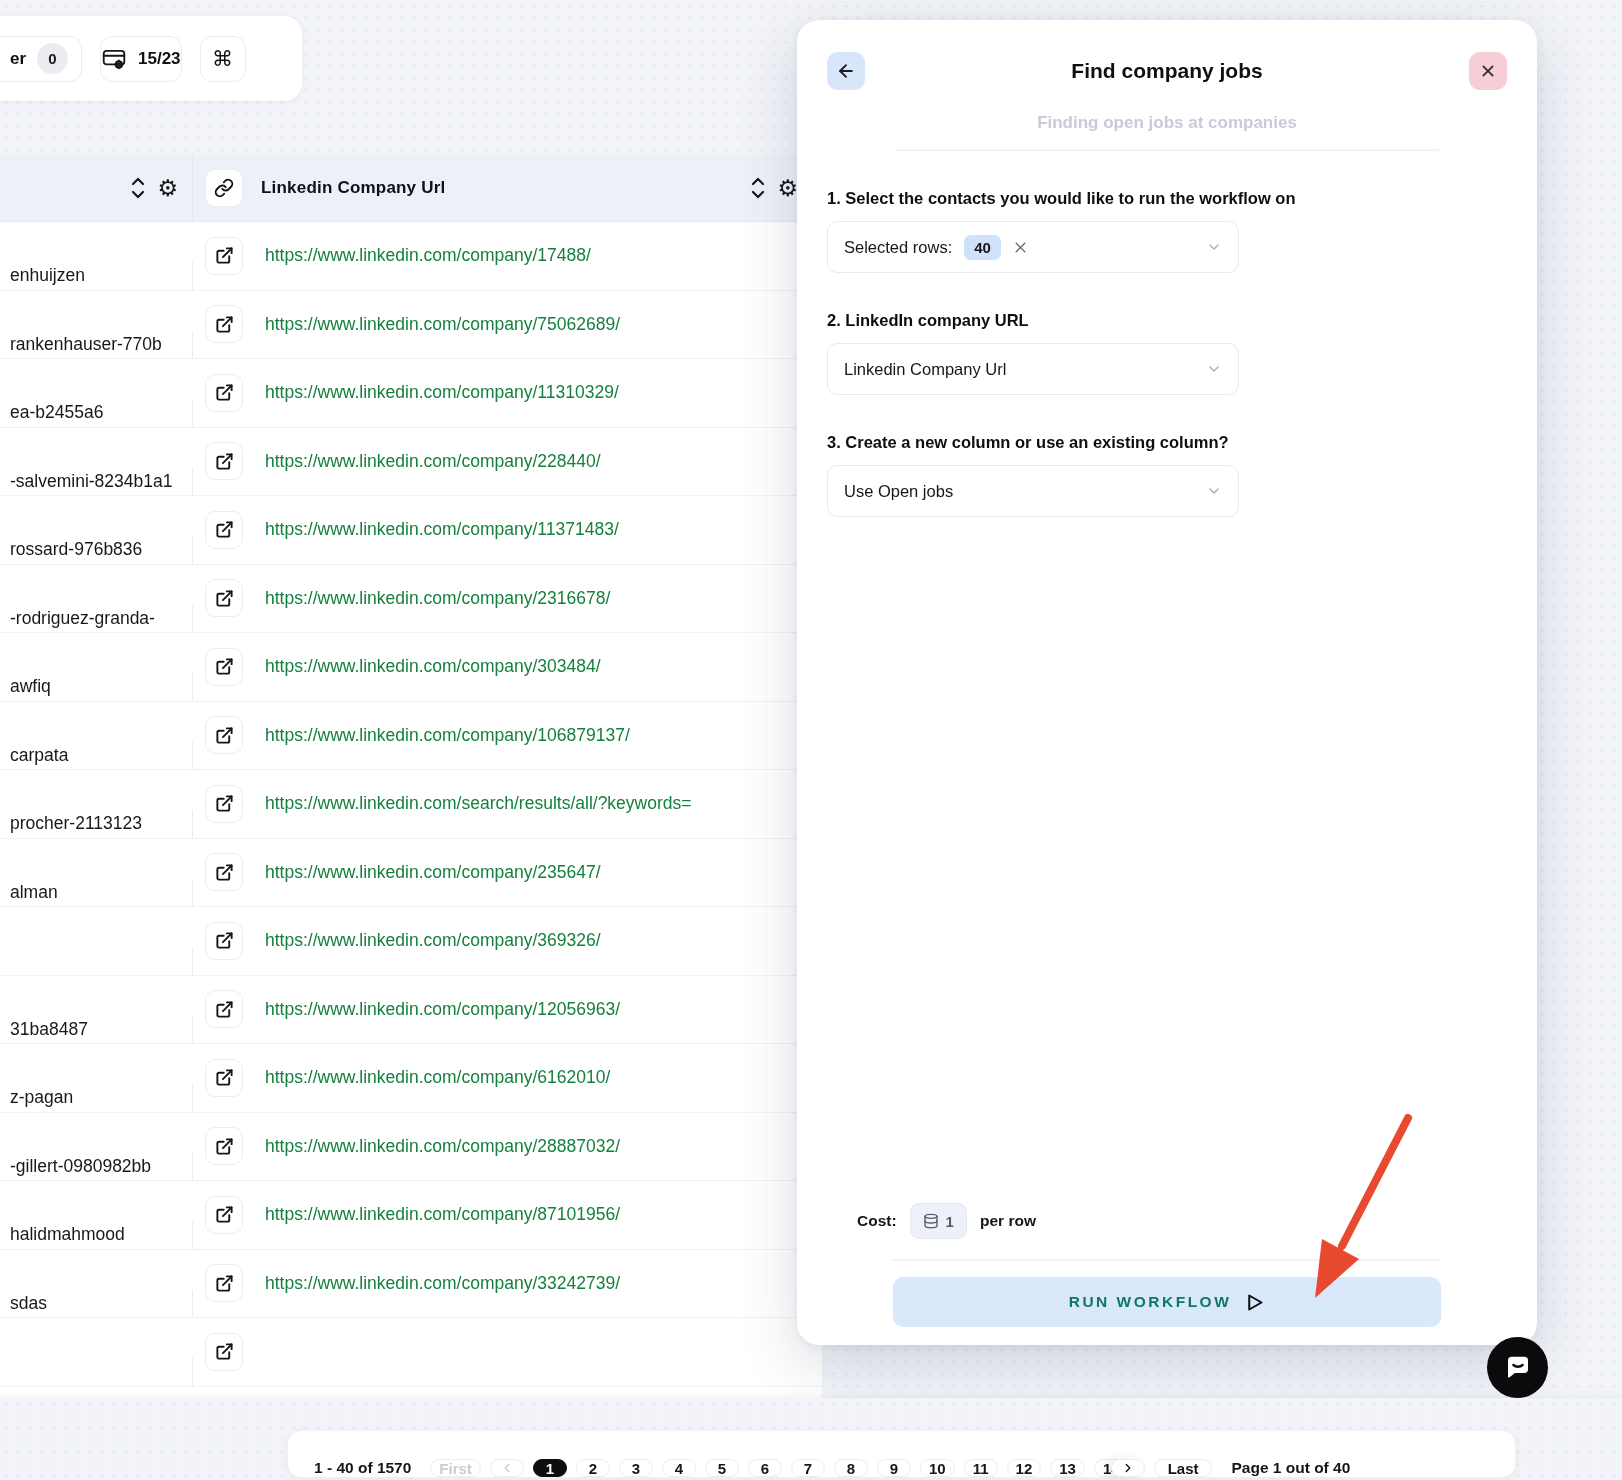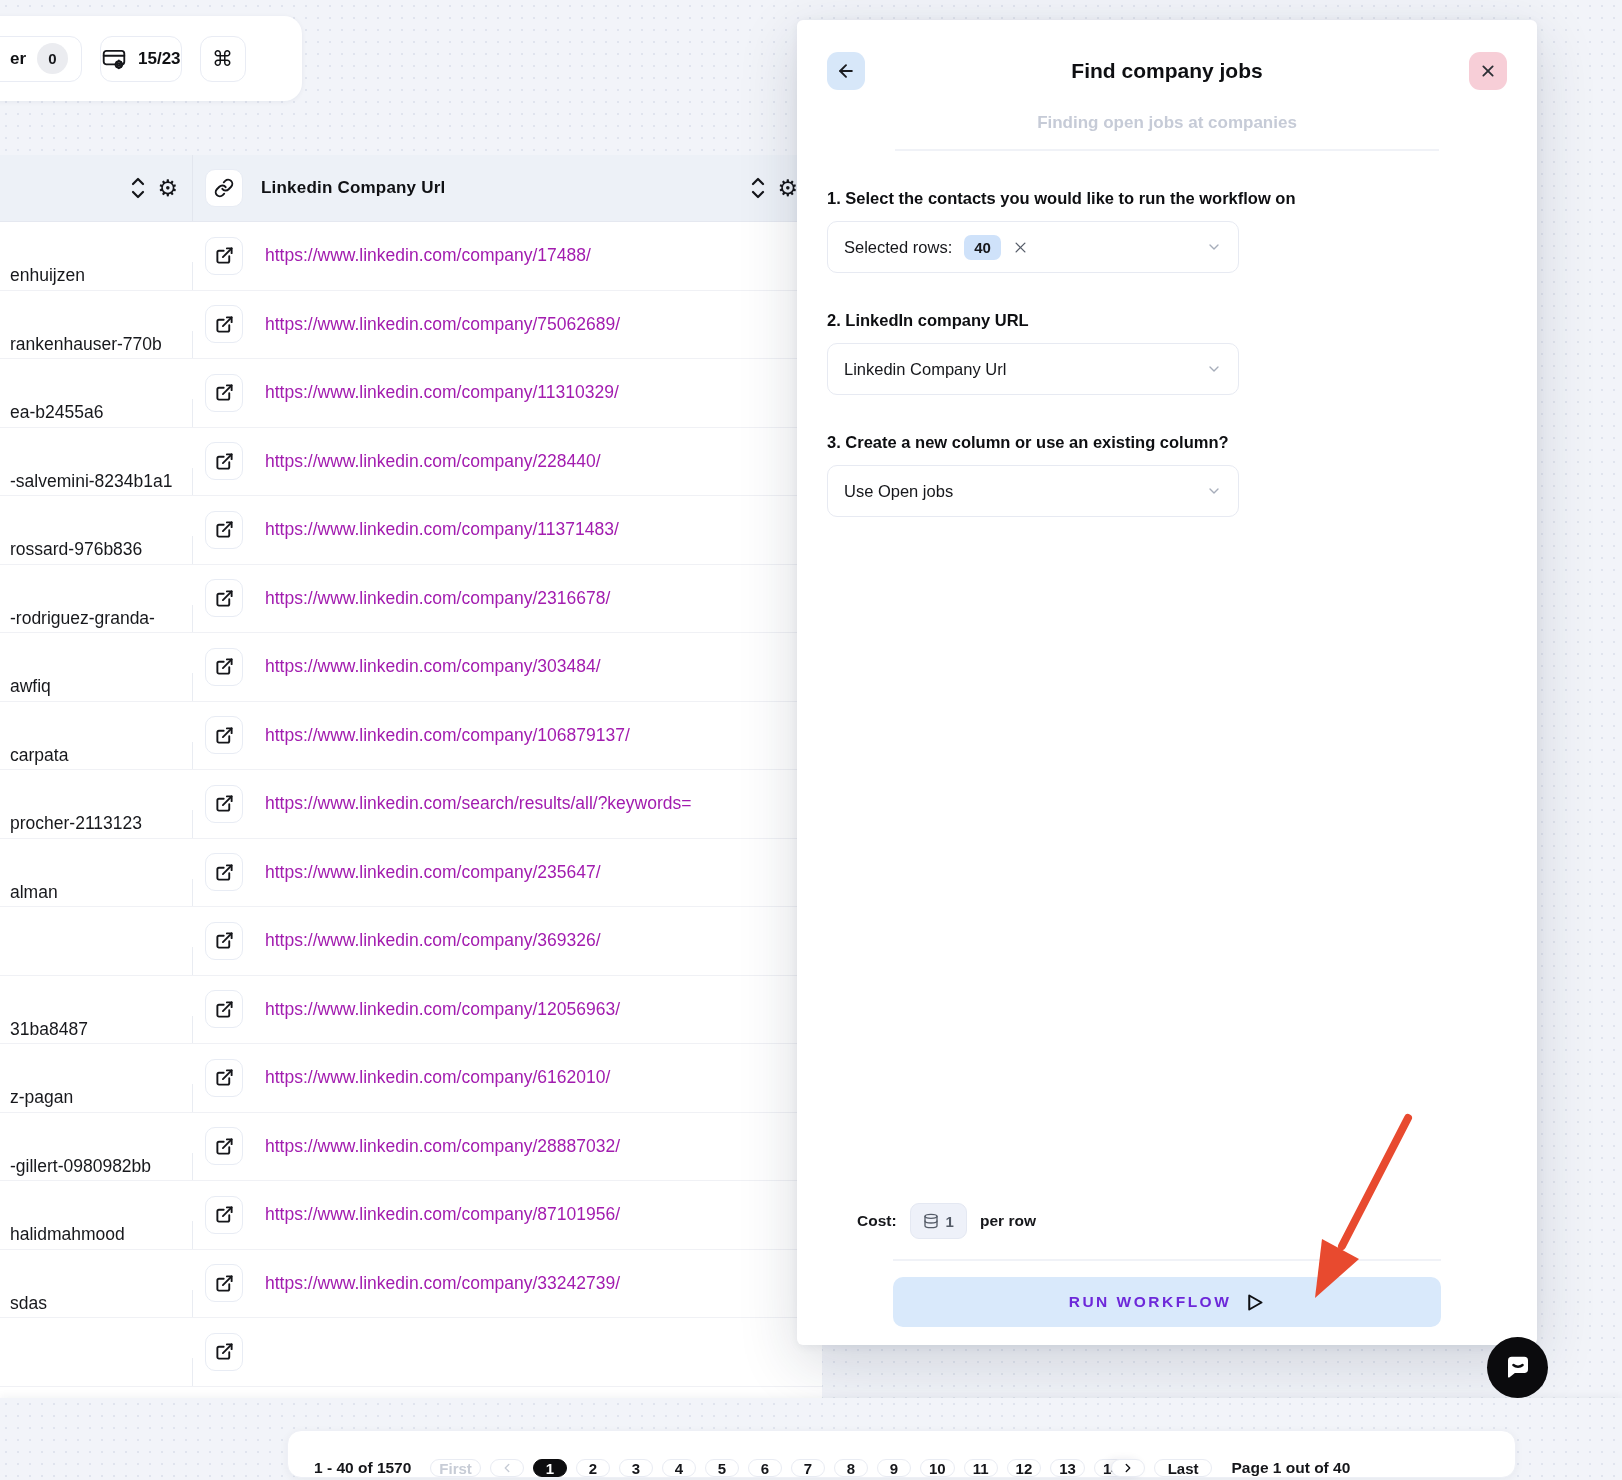--- a/index.html
+++ b/index.html
@@ -18,52 +18,52 @@
   .thead { height:67px; background:#edf1f7; display:flex; border-bottom:1px solid #e5e8f0; }
   .th-first { width:193px; border-right:1px solid #e2e6ee; display:flex; align-items:center; justify-content:flex-end; gap:12px; padding-right:14px; }
   .th-second { flex:1; display:flex; align-items:center; gap:18px; padding-left:12px; position:relative; }
   .icon-badge { min-width:38px; width:38px; height:38px; border:1px solid #e8ecf4; border-radius:10px; background:#fff; display:flex; align-items:center; justify-content:center; }
   .th-title { font-weight:bold; font-size:17px; color:#101114; letter-spacing:.2px; }
   .th-end-icons { position:absolute; right:24px; display:flex; gap:12px; align-items:center; }
   .gear-glyph { font-size:23px; line-height:1; color:#15161a; }
   .row { height:68.5px; display:flex; border-bottom:1px solid #f0f1f5; background:#fff; }
   .cell-name { width:193px; border-right:1px solid #e9ecf2; display:flex; align-items:center; font-size:17.5px; font-weight:500; color:#17181c; padding-left:10px; overflow:hidden; white-space:nowrap;margin-top:40px; }
   .cell-url { flex:1; display:flex; align-items:center; gap:22px; padding-left:12px; overflow:hidden; white-space:nowrap; }
-  .url-text { font-size:17.5px; font-weight:500; color:#a21caf; }
+  .url-text { font-size:17.5px; font-weight:500; color:#15803d; }
 
   
   .toolbar { position:absolute; left:-84px; top:16px; width:386px; height:85px; background:#fff; border-radius:18px;
     box-shadow:0 1px 5px rgba(20,30,60,.06); display:flex; align-items:center; gap:18px; padding:0 20px; z-index:3; }
   .tb-btn { height:46px; border:1.5px solid #e9ecf4; border-radius:12px; background:#fff; display:flex; align-items:center; justify-content:center; gap:11px; font-size:17px; font-weight:600; color:#101114; }
   .tb-filter { width:146px; justify-content:flex-end; padding-right:13px; }
   .badge-0 { width:31px; height:31px; border-radius:50%; background:#ebecf0; display:flex; align-items:center; justify-content:center; font-size:15px; font-weight:bold; color:#17181c; }
   .tb-cols { padding:0 0; }
   .tb-cmd { width:46px; font-size:21px; font-weight:500; }
 
   
-  .panel { position:absolute; left:797px; top:20px; width:740px; height:1325px; background:#fff; border-radius:6px;
+  .panel { position:absolute; left:797px; top:20px; width:740px; height:1325px; background:#fff; border-radius:22px;
     box-shadow:0 18px 60px rgba(25,35,60,.16), 0 2px 10px rgba(25,35,60,.06); z-index:5; padding:32px 30px 20px; }
   .panel-header { display:flex; align-items:center; }
   .sq-btn { width:38px; height:38px; border-radius:11px; display:flex; align-items:center; justify-content:center; }
   .back-btn { background:#d7e7f9; }
   .close-btn { background:#f7ced7; }
   .panel-title { flex:1; text-align:center; font-size:21px; font-weight:bold; color:#0e0f12; }
   .panel-subtitle { text-align:center; color:#c6cbd7; font-weight:bold; font-size:17px; margin-top:23px; }
   .panel-divider { height:2px; background:#f0f2f7; margin:16px 68px 0; }
   .step-label { font-size:16.5px; font-weight:bold; color:#0e0f12; margin-top:38px; }
   .select { margin-top:13px; height:52px; width:412px; border:1.5px solid #e7eaf2; border-radius:10px; background:#fff;
     display:flex; align-items:center; gap:12px; padding:0 16px; font-size:16.5px; font-weight:500; color:#16171b; }
   .pill { background:#cfe2fa; border-radius:7px; padding:4px 10px; font-weight:bold; font-size:15px; color:#16171b; }
   .sel-chevron { margin-left:auto; }
   .panel-bottom { position:absolute; left:30px; right:30px; bottom:18px; }
   .cost-row { display:flex; align-items:center; gap:13px; padding-left:30px; font-size:15.5px; font-weight:bold; color:#16171b; }
   .cost-chip { height:36px; background:#eef1f9; border:1px solid #e4e8f2; border-radius:9px; display:flex; align-items:center; gap:7px; padding:0 12px; font-weight:600; font-size:15px; color:#555c68; }
   .cost-unit { font-weight:600; }
   .bottom-divider { height:2px; background:#f0f2f7; margin:20px 66px 0; }
-  .run-btn { margin:16px 66px 0; height:50px; background:#d9e9fb; border-radius:10px; display:flex; align-items:center; justify-content:center; gap:13px; font-size:15.5px; font-weight:bold; letter-spacing:2.5px; color:#6d28d9; cursor:pointer; }
+  .run-btn { margin:16px 66px 0; height:50px; background:#d9e9fb; border-radius:10px; display:flex; align-items:center; justify-content:center; gap:13px; font-size:15.5px; font-weight:bold; letter-spacing:2.5px; color:#0f766e; cursor:pointer; }
 
   
   .footer { position:absolute; left:0; right:0; top:1398px; bottom:0; z-index:6;
     background-color:#f2f4f9; background-image: radial-gradient(#e0e4ee 1.1px, transparent 1.1px); background-size:12px 12px;
     box-shadow:0 -2px 8px rgba(20,30,60,.05); }
   .pagebar { position:absolute; left:287px; top:32px; width:1229px; height:48px; background:#fff; border:1px solid #eef0f6; border-radius:14px;
     display:flex; align-items:flex-end; gap:9px; padding:0 14px; box-shadow:0 2px 8px rgba(20,30,60,.05); }
   .range { font-weight:bold; font-size:15.5px; margin:0 10px 0 12px; white-space:nowrap; }
   .pg-btn { min-width:34px; height:18px; border:1.5px solid #e9ecf3; border-radius:10px; background:#fff; display:flex; align-items:center; justify-content:center; font-size:15px; font-weight:bold; color:#15161a; padding:0 8px; overflow:hidden; }
   .pg-muted { color:#c7ccd6; }

